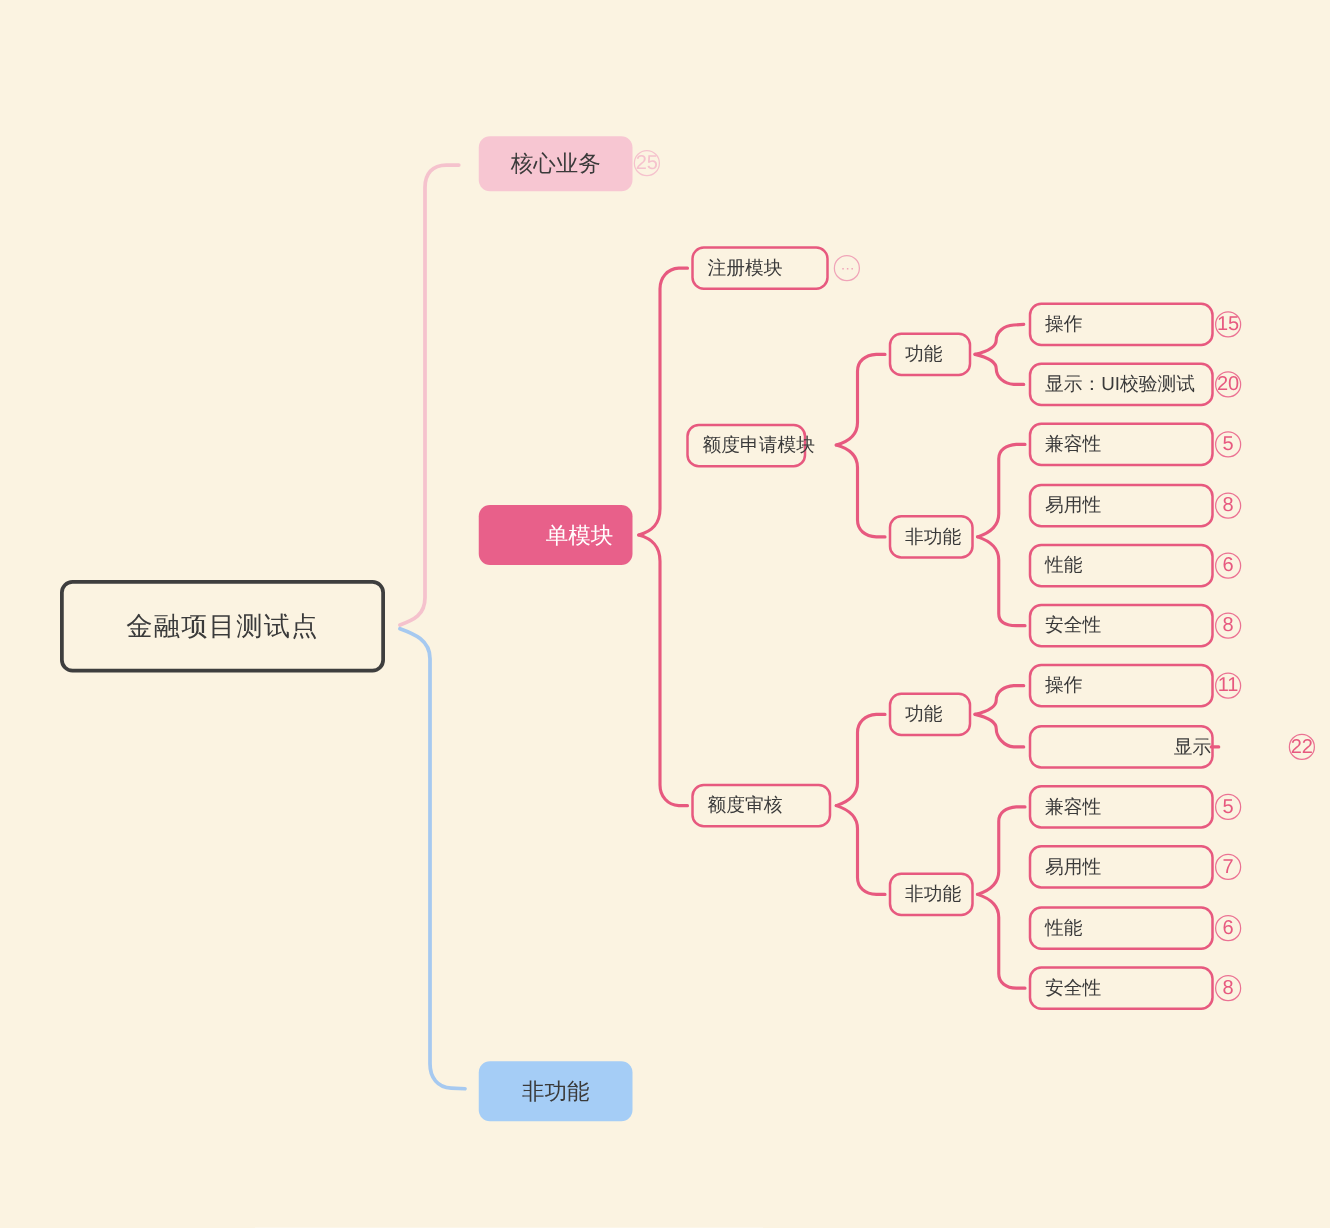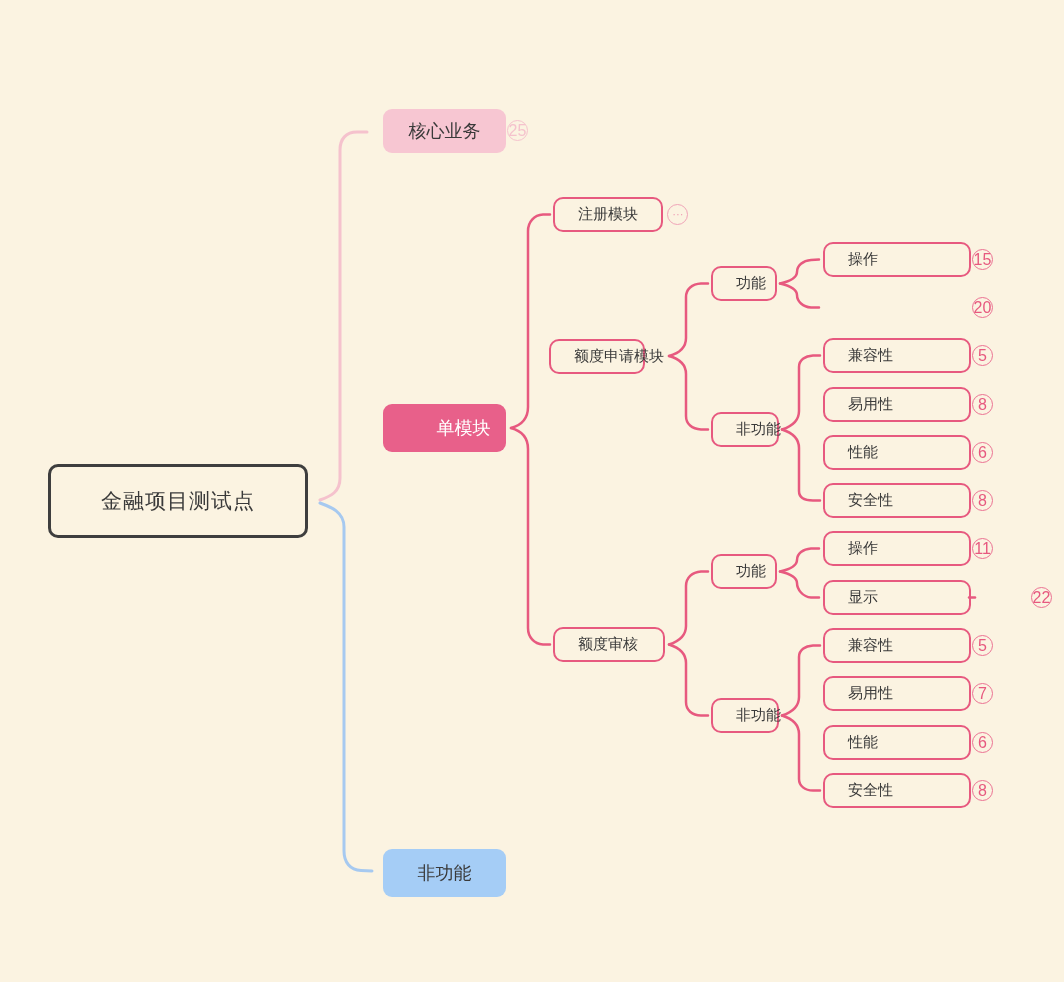--- a/index.html
+++ b/index.html
@@ -17,21 +17,21 @@
     border:3px solid #3E3E3E;border-radius:10px;
     justify-content:center;font-size:21px;letter-spacing:1px;
     background:transparent;
   }
   .fill-node{border-radius:9px;justify-content:center;font-size:18px;}
   .fill-pink{background:#F7C6D2;}
   .fill-rose{background:#E8608A;color:#FFFFFF;}
   .fill-blue{background:#A5CDF6;}
   .outline-node{
     border:2.5px solid #E7597F;border-radius:10px;
-    background:transparent;font-size:15px;padding-left:23px;
+    background:transparent;font-size:15px;padding-left:11px;
   }
   .badge{
     position:absolute;width:21px;height:21px;border-radius:50%;
     box-sizing:border-box;display:flex;align-items:center;justify-content:center;
     font-size:16px;background:transparent;
   }
   .badge-mid{border:1.5px solid #EB7293;color:#E7597F;}
   .badge-light{border:1.5px solid #F5C2CD;color:#F5C2CD;}
   .badge-soft{border:1.5px solid #F0A4B8;color:#F0A4B8;font-size:11px;letter-spacing:-1px;}
 </style>
@@ -124,20 +124,23 @@
   </div>
   <div class="node outline-node" style="left:711px;top:698px;width:68px;height:35px;">
     <span>非功能</span>
   </div>
 
   <div class="node outline-node" style="left:823px;top:242px;width:148px;height:35px;">
     <span>操作</span>
   </div>
   <div class="badge badge-mid" style="left:972px;top:249px;">15</div>
 
+  <div class="node outline-node" style="left:823px;top:290px;width:148px;height:35px;">
+    <span>显示：UI校验测试</span>
+  </div>
   <div class="badge badge-mid" style="left:972px;top:297px;">20</div>
 
   <div class="node outline-node" style="left:823px;top:338px;width:148px;height:35px;">
     <span>兼容性</span>
   </div>
   <div class="badge badge-mid" style="left:972px;top:345px;">5</div>
 
   <div class="node outline-node" style="left:823px;top:387px;width:148px;height:35px;">
     <span>易用性</span>
   </div>
@@ -151,21 +154,21 @@
   <div class="node outline-node" style="left:823px;top:483px;width:148px;height:35px;">
     <span>安全性</span>
   </div>
   <div class="badge badge-mid" style="left:972px;top:490px;">8</div>
 
   <div class="node outline-node" style="left:823px;top:531px;width:148px;height:35px;">
     <span>操作</span>
   </div>
   <div class="badge badge-mid" style="left:972px;top:538px;">11</div>
 
-  <div class="node outline-node" style="left:823px;top:580px;width:148px;height:35px;">
+  <div class="node outline-node" style="left:823px;top:580px;width:148px;height:35px;justify-content:flex-end;">
     <span>显示</span>
   </div>
   <div class="badge badge-mid" style="left:1031px;top:587px;">22</div>
 
   <div class="node outline-node" style="left:823px;top:628px;width:148px;height:35px;">
     <span>兼容性</span>
   </div>
   <div class="badge badge-mid" style="left:972px;top:635px;">5</div>
 
   <div class="node outline-node" style="left:823px;top:676px;width:148px;height:35px;">

